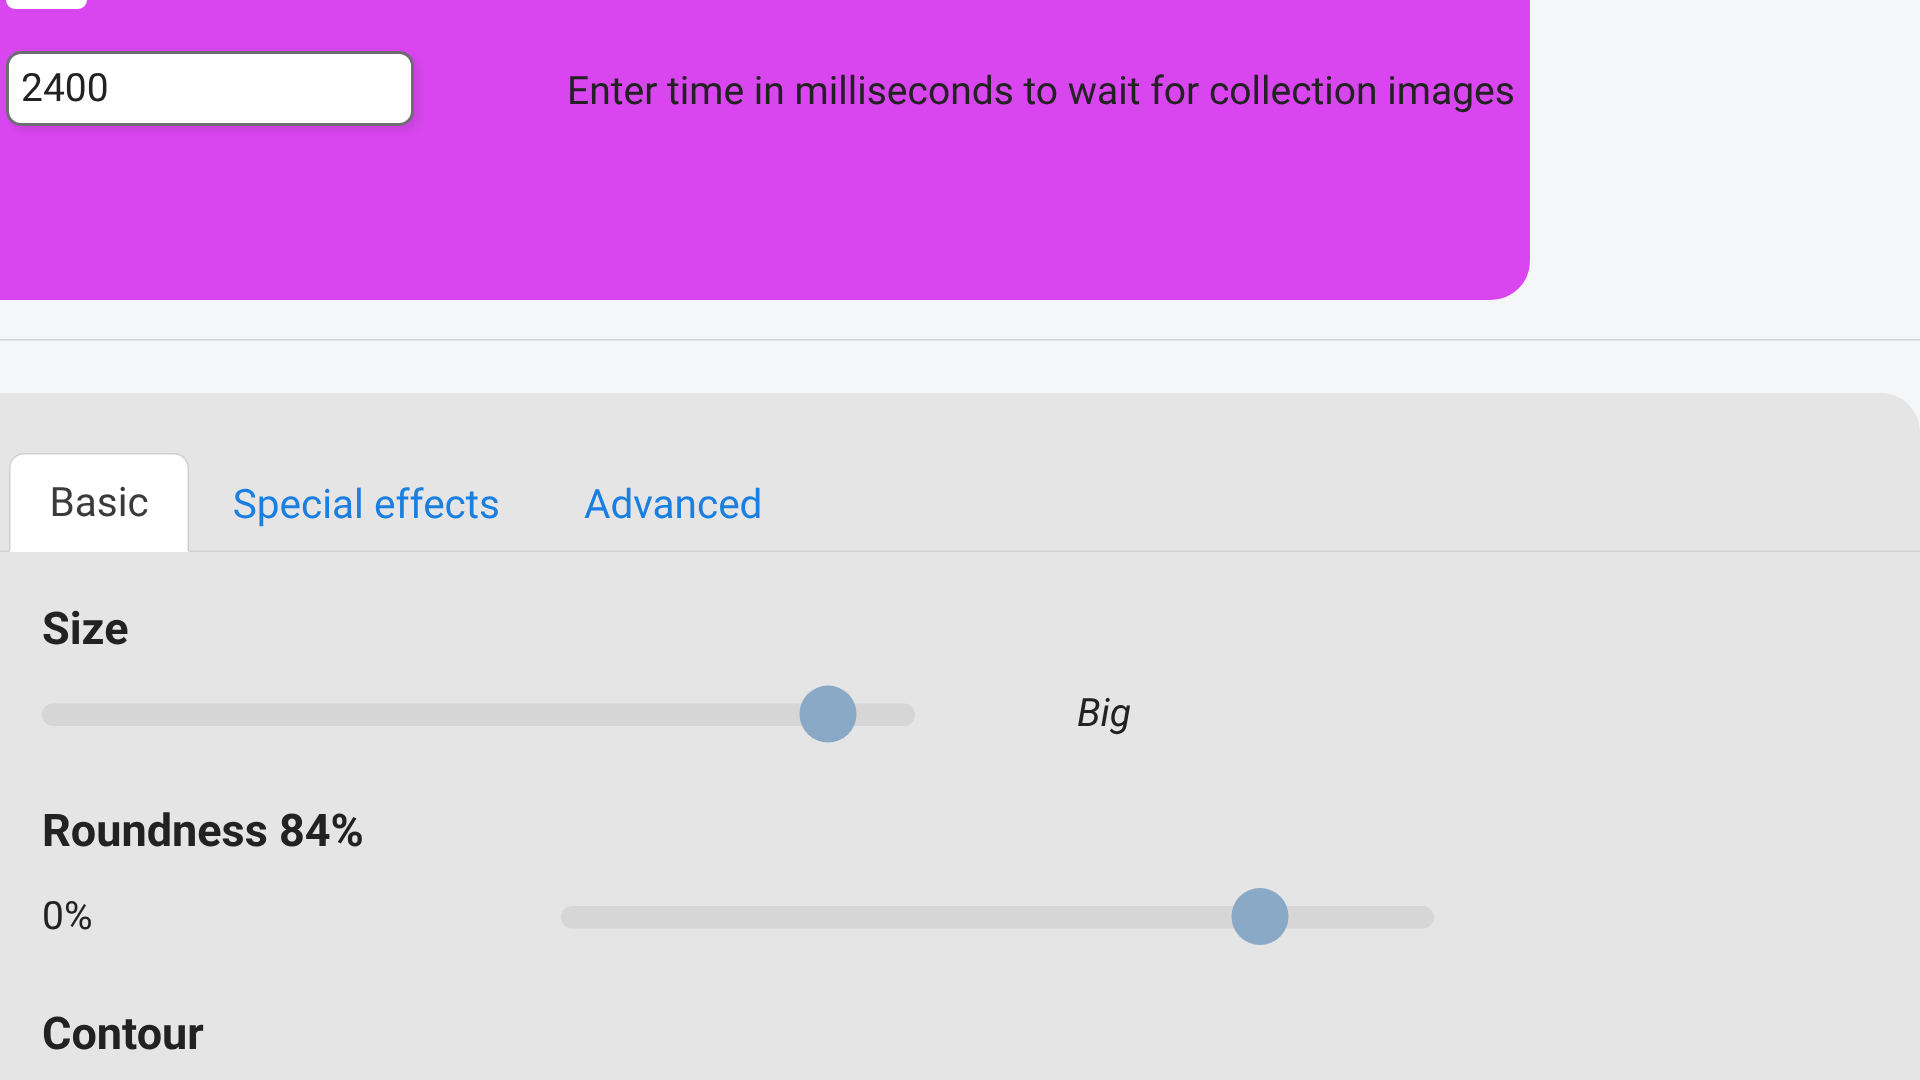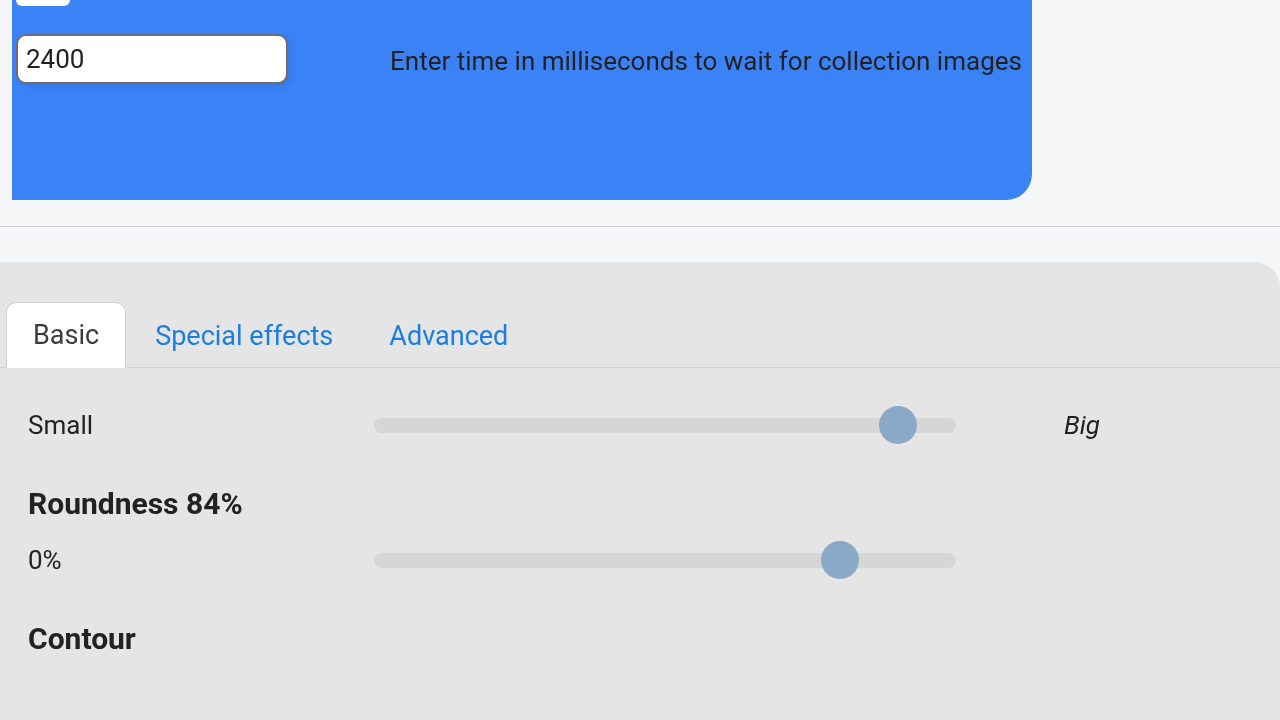--- a/index.html
+++ b/index.html
@@ -6,25 +6,25 @@
   html, body { width: 1280px; height: 720px; overflow: hidden; }
   body {
     font-family: -apple-system, BlinkMacSystemFont, "Segoe UI", Roboto, Arial, sans-serif;
     background: #f5f6f8;
     color: #222;
   }
 
   
   .upper-panel {
     position: absolute;
-    left: 12px;
+    left: 0;
     top: 0;
     width: 1020px;
     height: 200px;
-    background: #3b82f6;
+    background: #d946ef;
     border-bottom-right-radius: 26px;
   }
   
   .top-remnant {
     position: absolute;
     left: 4px;
     top: -6px;
     width: 54px;
     height: 12px;
     background: #fff;
@@ -185,22 +185,22 @@
 
   <div class="tab-line"></div>
   <div class="tabs">
     <div class="tab active">Basic</div>
     <div class="tab inactive">Special effects</div>
     <div class="tab inactive">Advanced</div>
   </div>
 
   <div class="content">
 
+    <div class="section-title">Size</div>
     <div class="slider-row">
-      <div class="slider-left-label">Small</div>
       <div class="slider-track-wrap">
         <div class="slider-track"></div>
         <div class="slider-thumb" id="size-thumb" style="left: 90%;"></div>
       </div>
       <div class="slider-right-label">Big</div>
     </div>
 
     <div class="section-title">Roundness 84%</div>
     <div class="slider-row">
       <div class="slider-left-label">0%</div>

